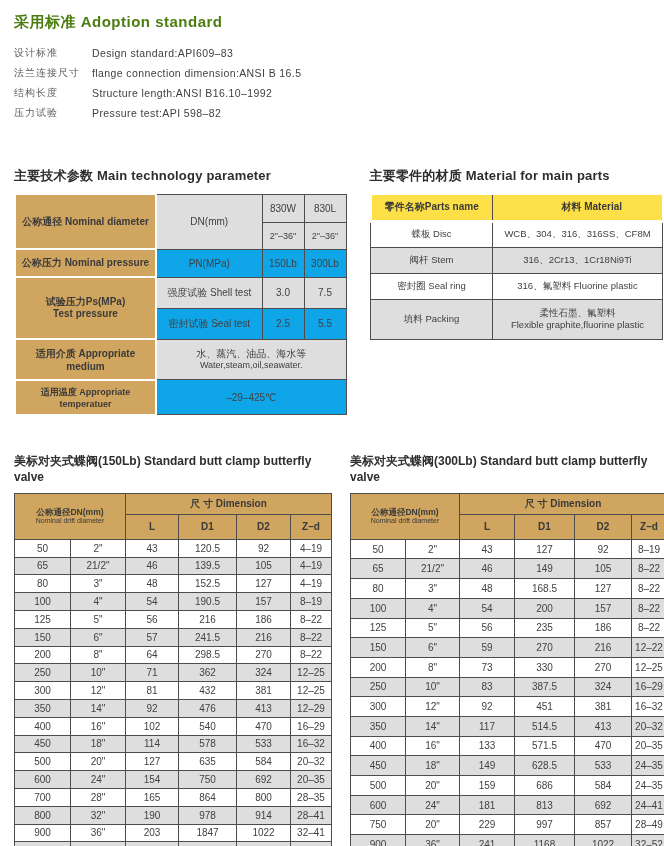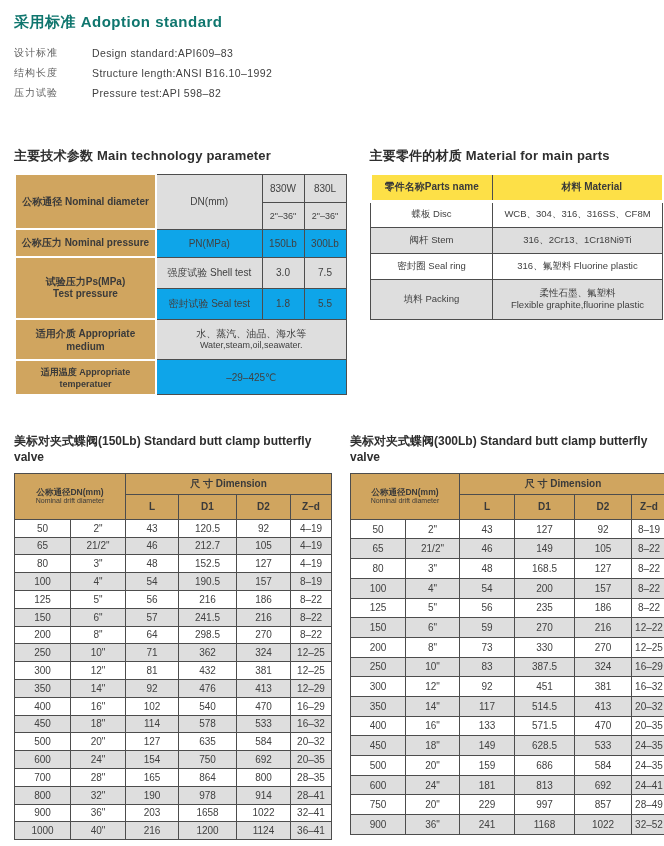--- a/index.html
+++ b/index.html
@@ -7,21 +7,21 @@
   .page {
     position:relative;
     width:664px; height:846px;
     background:#ffffff;
     font-family:"Liberation Sans","DejaVu Sans",sans-serif;
     color:#3f3f3f;
     padding:13px 14px 6px 14px;
     overflow:hidden;
   }
   
-  .h1 { font-size:15px; font-weight:bold; color:#0f766e; letter-spacing:0.5px; }
+  .h1 { font-size:15px; font-weight:bold; color:#4d7c0f; letter-spacing:0.5px; }
   .h1 .en { font-weight:bold; }
   .std-rows { margin-top:11px; }
   .std-row { display:grid; grid-template-columns:78px auto; height:20px; align-items:center; }
   .std-label { font-size:10px; color:#5d5d5d; letter-spacing:1px; }
   .std-value { font-size:10.5px; color:#414141; letter-spacing:0.4px; }
 
   
   .sec2 { display:flex; gap:23px; margin-top:44px; }
   .h2 { font-size:13px; font-weight:bold; color:#2e2e2e; margin-bottom:8px; letter-spacing:0.2px; }
   .h2 .en { font-weight:bold; }
@@ -87,20 +87,24 @@
 <div class="page">
 
   <div>
     <div class="h1"><span class="cn">采用标准</span><span class="en"> Adoption standard</span></div>
     <div class="std-rows">
       <div class="std-row">
         <span class="std-label">设计标准</span>
         <span class="std-value">Design standard:API609–83</span>
       </div>
       <div class="std-row">
+        <span class="std-label">法兰连接尺寸</span>
+        <span class="std-value">flange connection dimension:ANSI  B  16.5</span>
+      </div>
+      <div class="std-row">
         <span class="std-label">结构长度</span>
         <span class="std-value">Structure length:ANSI  B16.10–1992</span>
       </div>
       <div class="std-row">
         <span class="std-label">压力试验</span>
         <span class="std-value">Pressure test:API  598–82</span>
       </div>
     </div>
   </div>
 
@@ -136,21 +140,21 @@
           <td class="tan two-line" rowspan="2">
             <div>试验压力Ps(MPa)</div>
             <div>Test pressure</div>
           </td>
           <td class="g">强度试验 Shell test</td>
           <td class="g">3.0</td>
           <td class="g">7.5</td>
         </tr>
         <tr style="height:23px">
           <td class="w">密封试验 Seal test</td>
-          <td class="w">1.8</td>
+          <td class="w">2.5</td>
           <td class="w">5.5</td>
         </tr>
         <tr style="height:35px">
           <td class="tan">适用介质 Appropriate medium</td>
           <td class="g two-line" colspan="3">
             <div>水、蒸汽、油品、海水等</div>
             <div style="font-size:9px">Water,steam,oil,seawater.</div>
           </td>
         </tr>
         <tr style="height:35px">
@@ -231,21 +235,21 @@
               <td>2"</td>
               <td>43</td>
               <td>120.5</td>
               <td>92</td>
               <td>4–19</td>
             </tr>
             <tr>
               <td>65</td>
               <td>21/2"</td>
               <td>46</td>
-              <td>212.7</td>
+              <td>139.5</td>
               <td>105</td>
               <td>4–19</td>
             </tr>
             <tr>
               <td>80</td>
               <td>3"</td>
               <td>48</td>
               <td>152.5</td>
               <td>127</td>
               <td>4–19</td>
@@ -351,21 +355,21 @@
               <td>32"</td>
               <td>190</td>
               <td>978</td>
               <td>914</td>
               <td>28–41</td>
             </tr>
             <tr>
               <td>900</td>
               <td>36"</td>
               <td>203</td>
-              <td>1658</td>
+              <td>1847</td>
               <td>1022</td>
               <td>32–41</td>
             </tr>
             <tr>
               <td>1000</td>
               <td>40"</td>
               <td>216</td>
               <td>1200</td>
               <td>1124</td>
               <td>36–41</td>

